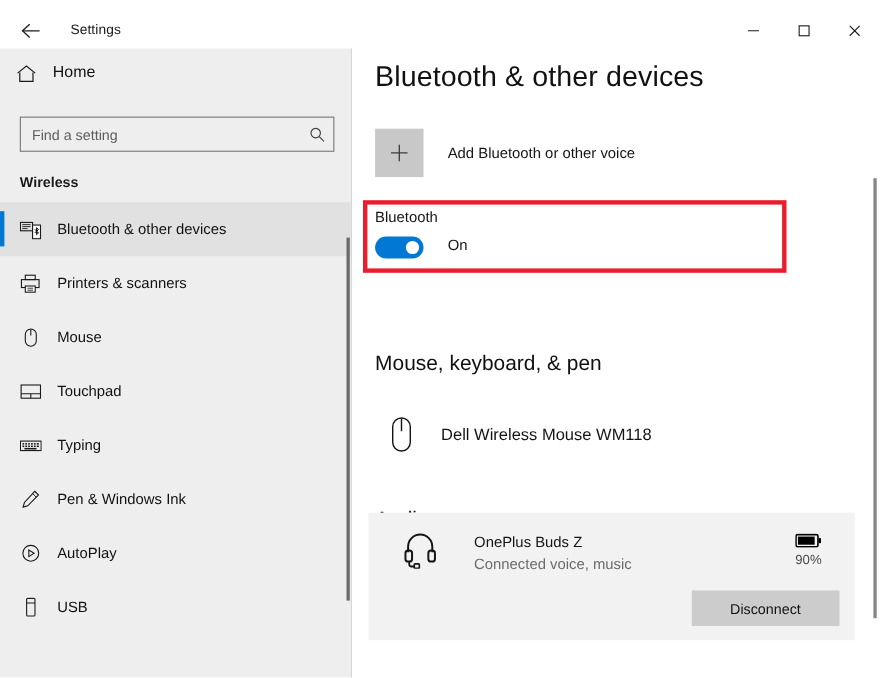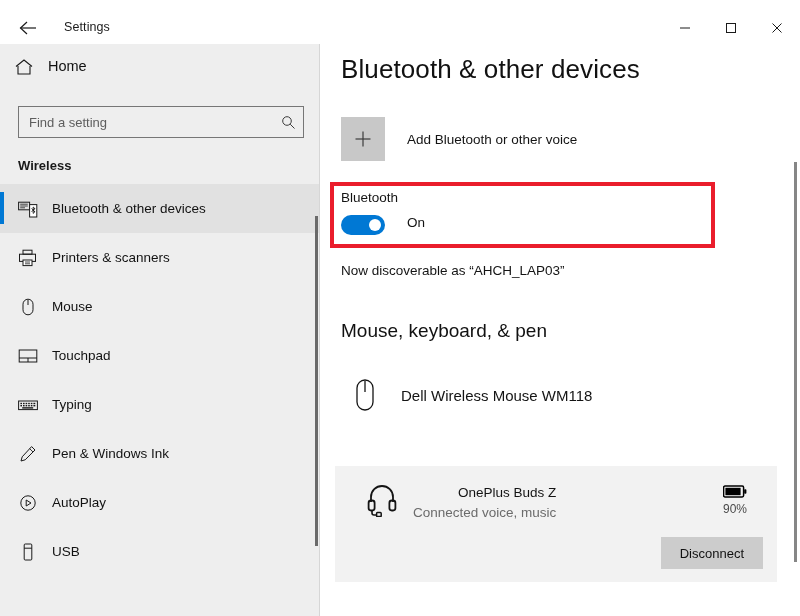--- a/index.html
+++ b/index.html
@@ -143,35 +143,35 @@
     color: #141414;
   }
   .device-name { font-size: 15px; color: #141414; margin-left: 12px; }
 
   .audio-panel {
     position: absolute; left: 14px; top: 434px; width: 442px; height: 116px;
     background: #f2f2f2;
   }
   .audio-main { position: absolute; left: 24px; top: 17px; display: flex; align-items: flex-start; }
   .audio-icon { width: 46px; display: flex; justify-content: center; color: #141414; }
-  .audio-texts { margin-left: 8px; text-align: right; }
+  .audio-texts { margin-left: 26px; }
   .audio-title { font-size: 13.5px; color: #141414; line-height: 20px; }
   .audio-sub { font-size: 13.5px; color: #6b6b6b; line-height: 20px; }
   .battery-wrap {
     position: absolute; right: 18px; top: 17px; text-align: center; width: 48px;
   }
   .battery-wrap svg { display: block; margin: 2px auto 0; }
   .battery-pct { font-size: 12px; color: #4a4a4a; margin-top: 4px; }
   .audio-buttons {
     position: absolute; right: 14px; bottom: 13px; display: flex; gap: 12px;
   }
   .gbtn {
     background: #cccccc; border: 1px solid #cccccc; color: #111;
     font-family: "Liberation Sans", sans-serif; font-size: 13px;
-    padding: 8px 18px; min-width: 96px; height: 32px;
+    padding: 8px 34px; min-width: 96px; height: 32px;
     display: flex; align-items: center; justify-content: center;
   }
   .content-scroll {
     position: absolute; right: 3px; top: 130px; width: 3px; height: 400px;
     background: #868686;
   }
 </style>
 </head>
 <body>
 
@@ -357,21 +357,20 @@
     <div class="bt-block">
       <div class="bt-label">Bluetooth</div>
       <div class="toggle-row">
         <div class="toggle">
           <div class="knob"></div>
         </div>
         <div class="toggle-state">On</div>
       </div>
     </div>
 
-    <div class="discoverable">Now discoverable as “AHCH_LAP03”</div>
 
     <div class="group-heading mkp">Mouse, keyboard, &amp; pen</div>
 
     <div class="device-row">
       <div class="device-icon">
         <svg width="22" height="34" viewBox="0 0 22 34" aria-hidden="true">
           <rect x="3" y="2" width="16" height="30" rx="8" fill="none" stroke="currentColor" stroke-width="1.3"></rect>
           <line x1="11" y1="3" x2="11" y2="14" stroke="currentColor" stroke-width="1.3"></line>
         </svg>
       </div>

